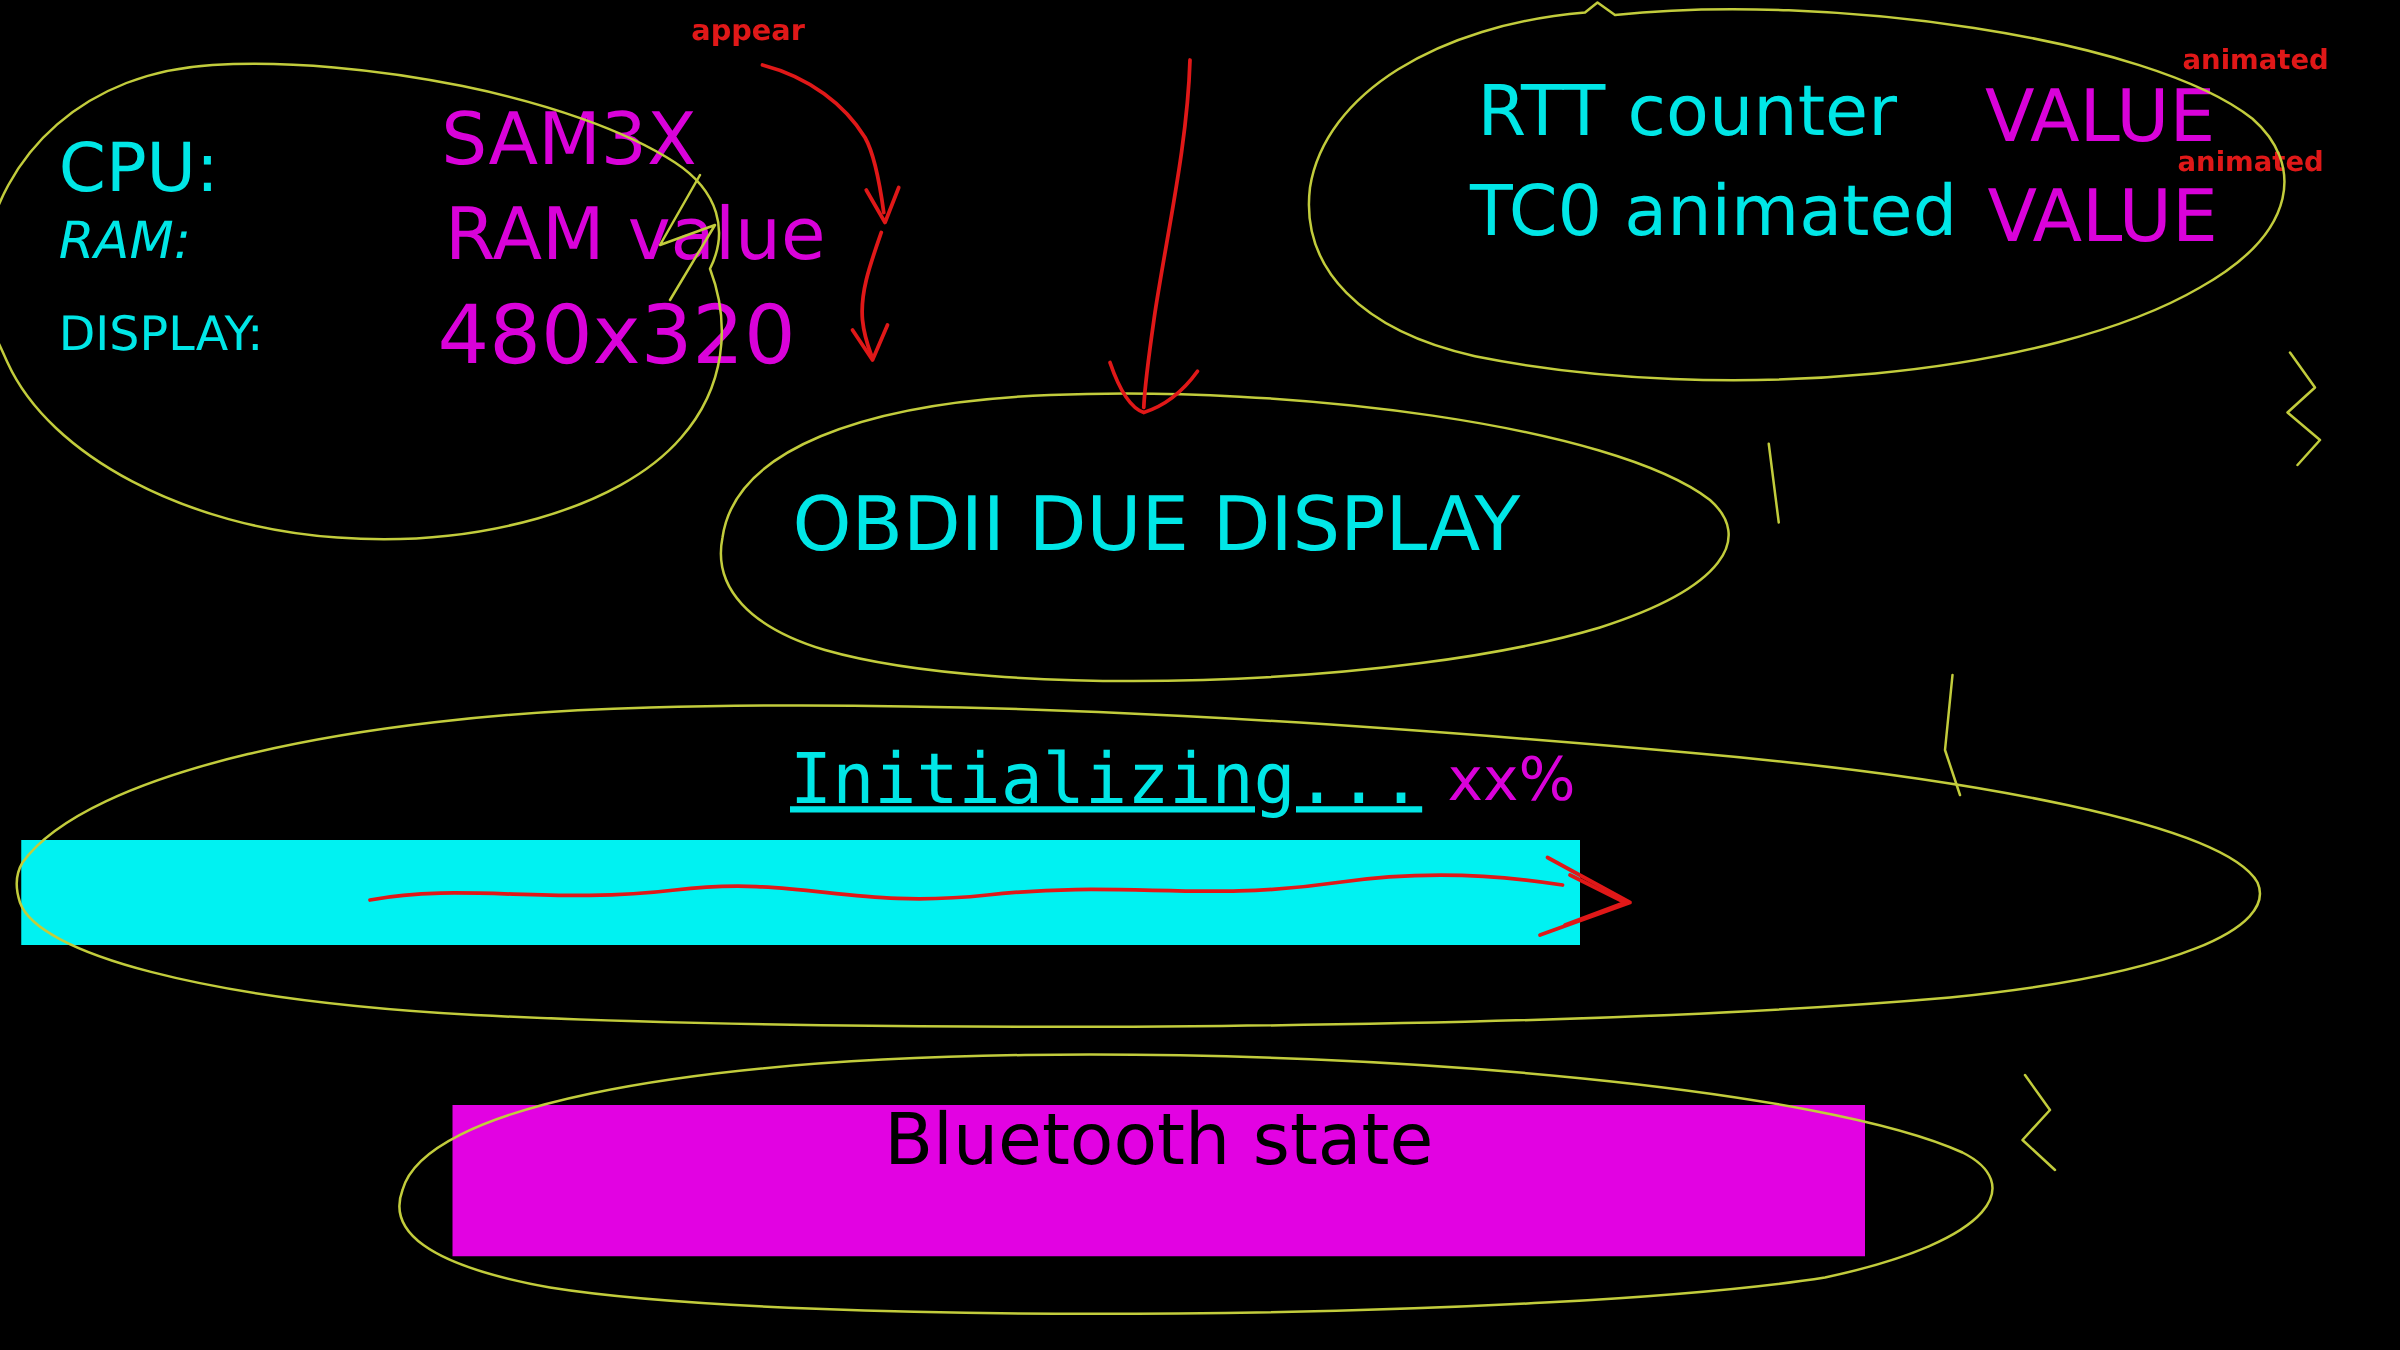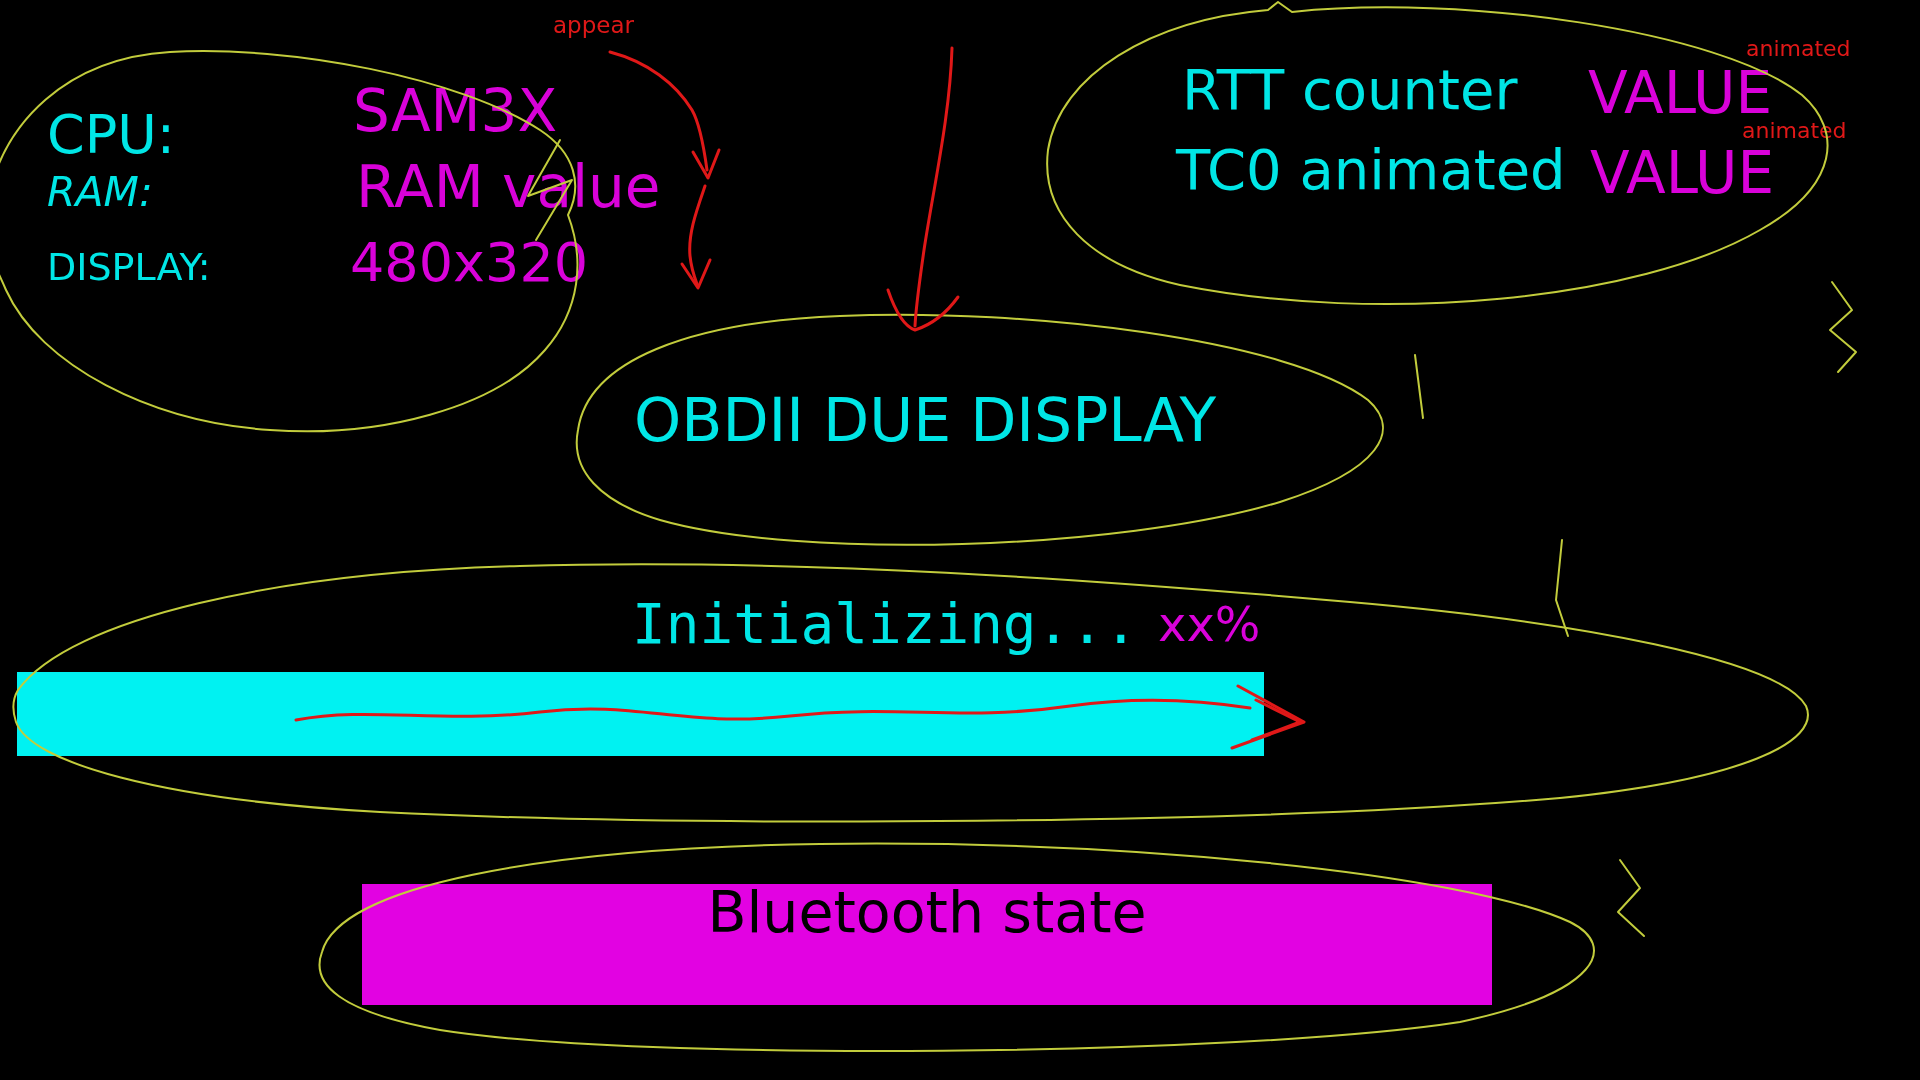--- a/index.html
+++ b/index.html
@@ -4,30 +4,30 @@
 <style>
   html,body{margin:0;padding:0;}
   body{
     width:1920px;height:1080px;position:relative;overflow:hidden;
     background:var(--background,#000);
     font-family:"DejaVu Sans","Liberation Sans",sans-serif;
   }
   .txt{position:absolute;white-space:nowrap;line-height:1;z-index:2;}
   .cyan{color:var(--cyan-text,#00e6e6);}
   .magenta{color:var(--magenta-text,#d902d9);}
-  .rednote{color:var(--annotation-red,#e01818);}
-  .mono{font-family:"DejaVu Sans Mono","Liberation Mono",monospace;}
+  .rednote{color:var(--annotation-red,#e01818);font-weight:bold;}
+  .mono{font-family:"DejaVu Sans Mono","Liberation Mono",monospace;text-decoration:underline;}
 
   
   #cpu-label{left:47px;top:108px;font-size:54px;}
   #cpu-value{left:353px;top:82px;font-size:58px;}
   #ram-label{left:47px;top:172px;font-size:41px;font-style:italic;}
   #ram-value{left:356px;top:158px;font-size:58px;}
   #display-label{left:47px;top:248px;font-size:38px;text-align:center;}
-  #display-value{left:350px;top:236px;font-size:54px;}
+  #display-value{left:350px;top:236px;font-size:65px;}
 
   
   #rtt-label{left:1182px;top:62px;font-size:56px;}
   #rtt-value{left:1588px;top:64px;font-size:58px;}
   #tc0-label{left:1176px;top:142px;font-size:56px;}
   #tc0-value{left:1590px;top:144px;font-size:58px;}
   #animated-1{left:1746px;top:38px;font-size:22px;}
   #animated-2{left:1742px;top:120px;font-size:22px;}
 
   

